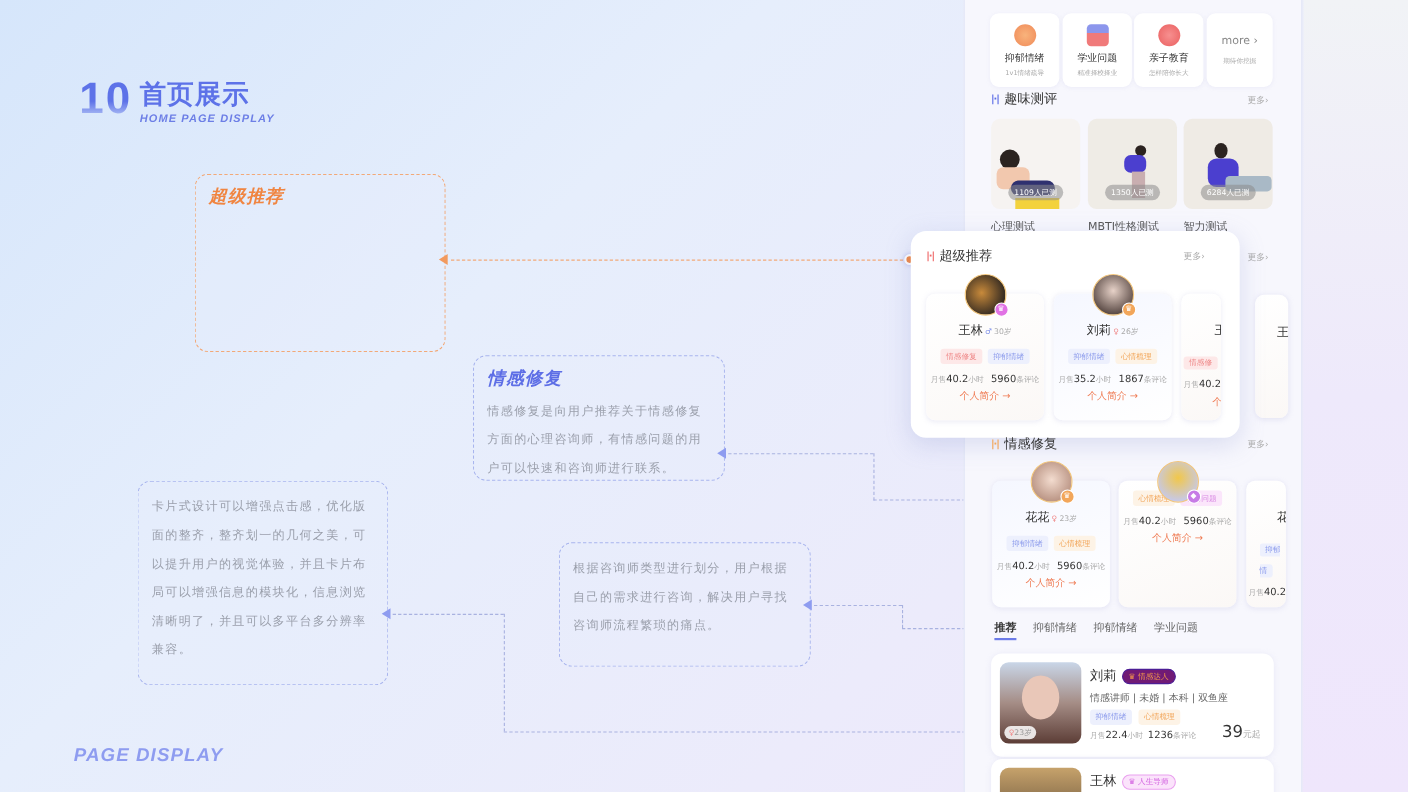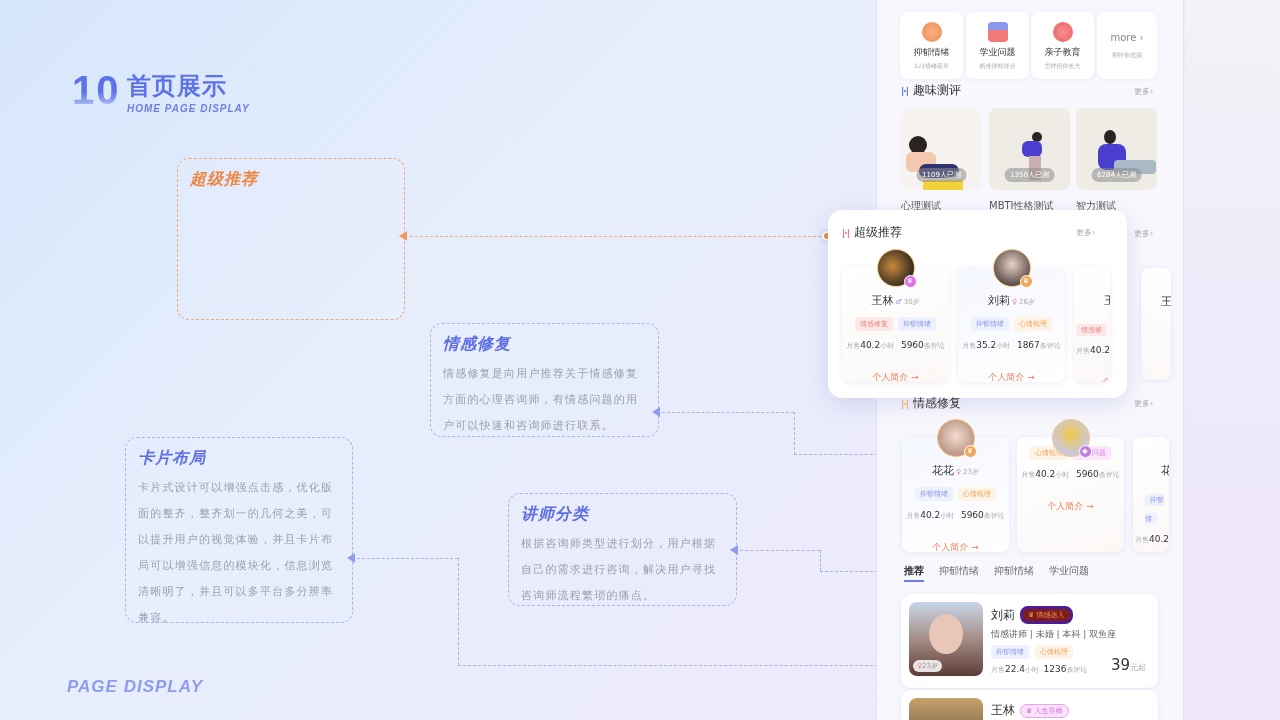--- a/index.html
+++ b/index.html
@@ -46,21 +46,21 @@
 .t-name{padding-top:26px;font-size:11px;color:#333}
 .t-age{font-size:7px;color:#aaa;margin-left:2px}
 .tags{display:flex;justify-content:center;gap:5px;margin-top:9px}
 .tag{font-size:7px;padding:2px 5px;border-radius:3px}
 .tag.red{background:#fde8e8;color:#ef8a8a}
 .tag.blue{background:#edf0fd;color:#8c9bec}
 .tag.orange{background:#fdf3e6;color:#f2a65a}
 .tag.pink{background:#fbe6fb;color:#d98ae3}
 .stats{margin-top:9px;font-size:7px;color:#aaa;white-space:nowrap}
 .stats b{font-size:9px;color:#333;font-weight:normal}
-.intro{margin-top:20px;font-size:9px;color:#ef7a52}
+.intro{margin-top:4px;font-size:9px;color:#ef7a52}
 
 .tabs{left:904px;top:564px;display:flex;gap:15px;font-size:10px;color:#666}
 .tab.active{color:#333;font-weight:bold;border-bottom:2px solid #6c7be8;padding-bottom:2px}
 .lcard{left:901px;width:257px;height:94px;background:#fff;border-radius:10px;box-shadow:0 1px 6px rgba(180,180,220,.2)}
 .lphoto{position:absolute;left:8px;top:8px;width:74px;height:74px;border-radius:8px;overflow:hidden}
 .badge2{display:inline-block;font-size:7px;border-radius:8px;padding:1px 5px;margin-left:5px;vertical-align:middle}
 </style>
 </head>
 <body>
 
@@ -80,31 +80,29 @@
   <div class="note-title">情感修复</div>
   <div class="note-text">情感修复是向用户推荐关于情感修复方面的心理咨询师，有情感问题的用户可以快速和咨询师进行联系。</div>
 </div>
 <div class="abs arrow" style="left:652px;top:407px"></div>
 <div class="abs hline" style="left:662px;top:412px;width:132px"></div>
 <div class="abs vline" style="left:794px;top:412px;height:43px"></div>
 <div class="abs hline" style="left:794px;top:454px;width:104px"></div>
 <div class="abs dot" style="left:897px;top:449px"></div>
 
 <div class="abs note" style="left:125px;top:437px;width:228px;height:186px">
-  <div class="note-title">卡片布局</div>
   <div class="note-text">卡片式设计可以增强点击感，优化版面的整齐，整齐划一的几何之美，可以提升用户的视觉体验，并且卡片布局可以增强信息的模块化，信息浏览清晰明了，并且可以多平台多分辨率兼容。</div>
 </div>
 <div class="abs arrow" style="left:347px;top:553px"></div>
 <div class="abs hline" style="left:357px;top:558px;width:101px"></div>
 <div class="abs vline" style="left:458px;top:558px;height:107px"></div>
 <div class="abs hline" style="left:458px;top:665px;width:440px"></div>
 <div class="abs dot" style="left:896px;top:660px"></div>
 
 <div class="abs note" style="left:508px;top:493px;width:229px;height:113px">
-  <div class="note-title">讲师分类</div>
   <div class="note-text">根据咨询师类型进行划分，用户根据自己的需求进行咨询，解决用户寻找咨询师流程繁琐的痛点。</div>
 </div>
 <div class="abs arrow" style="left:730px;top:545px"></div>
 <div class="abs hline" style="left:740px;top:550px;width:80px"></div>
 <div class="abs vline" style="left:820px;top:550px;height:21px"></div>
 <div class="abs hline" style="left:820px;top:571px;width:78px"></div>
 <div class="abs dot" style="left:894px;top:566px"></div>
 
 <div class="abs phone"></div>
 <div class="abs right-pane"></div>
@@ -245,21 +243,21 @@
   <span class="tab">抑郁情绪</span>
   <span class="tab">抑郁情绪</span>
   <span class="tab">学业问题</span>
 </div>
 
 <div class="abs lcard" style="top:594px">
   <div class="lphoto" style="background:linear-gradient(180deg,#c9d6e8 0%,#a58d86 50%,#5c3d36 100%)">
     <div class="abs" style="left:20px;top:12px;width:34px;height:40px;border-radius:50%;background:#e9c7b8"></div>
     <div class="abs" style="left:4px;bottom:4px;background:rgba(255,255,255,.85);font-size:7px;color:#999;padding:1px 4px;border-radius:6px"><span style="color:#ef8a8a">♀</span><span>23岁</span></div>
   </div>
-  <div class="abs" style="left:90px;top:12px;font-size:12px;color:#333"><span>刘莉</span><span class="badge2" style="background:#7f1d1d;color:#f0954b;border:3px solid #4c1d95"><span>♛</span> <span>情感达人</span></span></div>
+  <div class="abs" style="left:90px;top:12px;font-size:12px;color:#333"><span>刘莉</span><span class="badge2" style="background:#701a75;color:#f0954b;border:1px solid #4c1d95"><span>♛</span> <span>情感达人</span></span></div>
   <div class="abs" style="left:90px;top:34px;font-size:9px;color:#666">情感讲师 | 未婚 | 本科 | 双鱼座</div>
   <div class="abs" style="left:90px;top:51px;display:flex;gap:6px">
       <span class="tag blue">抑郁情绪</span>
       <span class="tag orange">心情梳理</span>
     </div>
   <div class="abs stats" style="left:90px;top:70px;margin:0"><span>月售</span><b>22.4</b><span>小时</span>&nbsp;&nbsp;<b>1236</b><span>条评论</span></div>
   <div class="abs" style="right:12px;top:62px;font-size:15px;color:#333"><span>39</span><span style="font-size:8px;color:#aaa">元起</span></div>
 </div>
 
 <div class="abs lcard" style="top:690px;height:40px">

